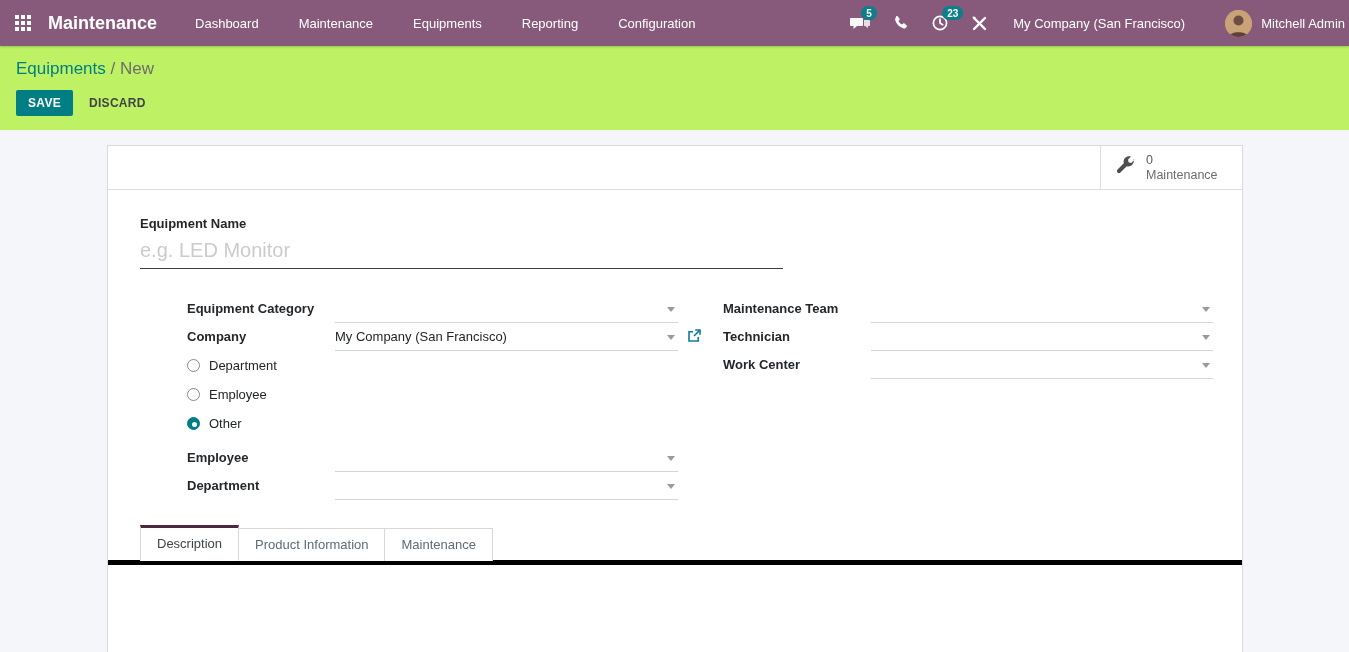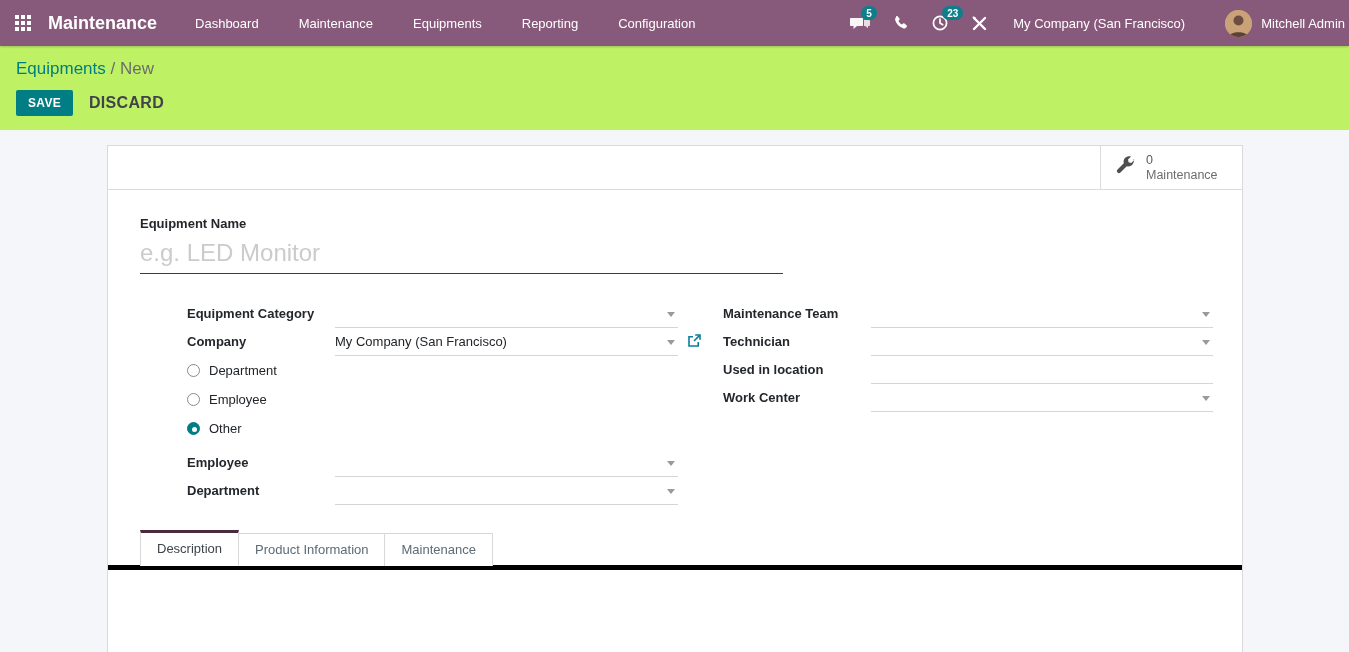--- a/index.html
+++ b/index.html
@@ -29,39 +29,39 @@
 
   
   .control-panel { background:#bef264; height:84px; padding:13px 16px 0 16px; }
   .breadcrumb { font-size:17px; }
   .bc-parent { color:#017E84; cursor:pointer; }
   .bc-sep, .bc-current { color:#6d6d6d; }
   .cp-buttons { margin-top:11px; display:flex; align-items:center; }
   .btn-save { background:#017E84; color:#fff; border:none; font-size:12px; font-weight:bold;
     padding:6px 12px; letter-spacing:.3px; border-radius:2px; cursor:pointer;
     font-family:"Liberation Sans", sans-serif; }
-  .btn-discard { background:none; border:none; color:#42434a; font-size:16px; font-weight:bold;
+  .btn-discard { background:none; border:none; color:#42434a; font-size:12px; font-weight:bold;
     margin-left:16px; letter-spacing:.3px; cursor:pointer; font-family:"Liberation Sans", sans-serif; }
 
   
   .content { background:#f5f6fa; height:522px; overflow:hidden; }
   .form-card { margin:15px 0 0 107px; width:1136px; height:560px; background:#fff;
     border:1px solid #dadada; display:flex; flex-direction:column; }
 
   .card-header { height:44px; border-bottom:1px solid #dcdcdc; position:relative; flex-shrink:0; }
   .stat-button { position:absolute; right:0; top:0; bottom:0; width:142px; border-left:1px solid #dcdcdc;
     display:flex; align-items:center; padding-left:14px; cursor:pointer; background:#fff; }
   .stat-text { margin-left:10px; font-size:12.5px; color:#6d6d6d; line-height:15px; }
   .stat-count { color:#5b5b5b; }
 
   .sheet { padding:26px 32px 0 32px; flex-shrink:0; }
 
   .name-group .o-label { margin-bottom:6px; }
   .o-label { font-size:13px; font-weight:bold; color:#23272B; }
-  .name-input { width:643px; border:none; border-bottom:1px solid #3c3c3c; font-size:24px;
+  .name-input { width:643px; border:none; border-bottom:1px solid #3c3c3c; font-size:20px;
     color:#212529; padding:2px 0 6px 0; outline:none; font-family:"Liberation Sans", sans-serif; }
   .name-input::placeholder { color:#cbcbcb; }
 
   .field-grid { display:flex; margin-top:26px; }
   .col { width:491px; flex-shrink:0;margin-left:47px; }
   .col.right { margin-left:45px; width:490px; }
   .o-row { display:flex; min-height:28px; align-items:center; }
   .o-row .o-label { width:148px; flex-shrink:0; line-height:28px; align-self:flex-start; }
   .o-field { width:343px; flex-shrink:0; border-bottom:1px solid #d5d5d5; height:27px;
     display:flex; align-items:center; position:relative; font-size:13px; color:#212529; cursor:text; }
@@ -281,26 +281,20 @@
           </div>
 
           <div class="o-row">
             <span class="o-label">Technician</span>
             <div class="o-field">
               <span></span>
               <span class="caret"></span>
             </div>
           </div>
 
-          <div class="o-row">
-            <span class="o-label">Used in location</span>
-            <div class="o-field">
-              <span></span>
-            </div>
-          </div>
 
           <div class="o-row">
             <span class="o-label">Work Center</span>
             <div class="o-field">
               <span></span>
               <span class="caret"></span>
             </div>
           </div>
         </div>
       </div>

